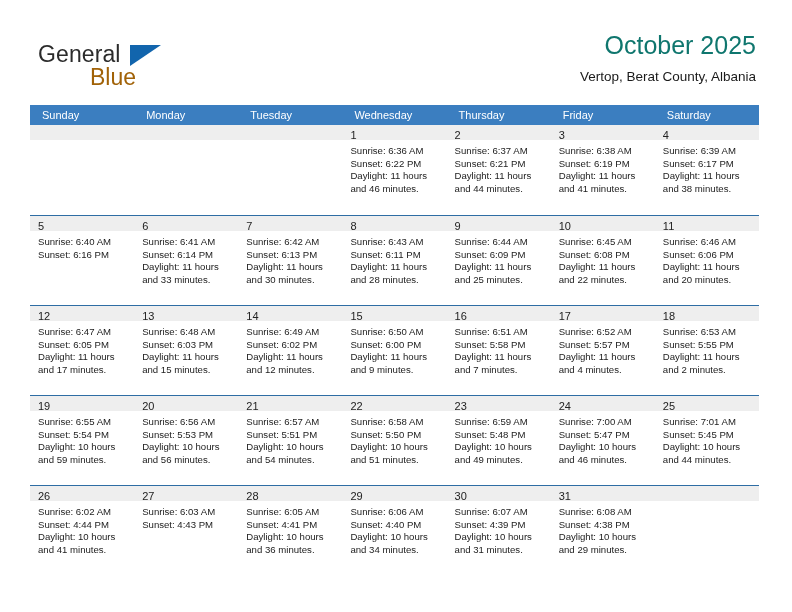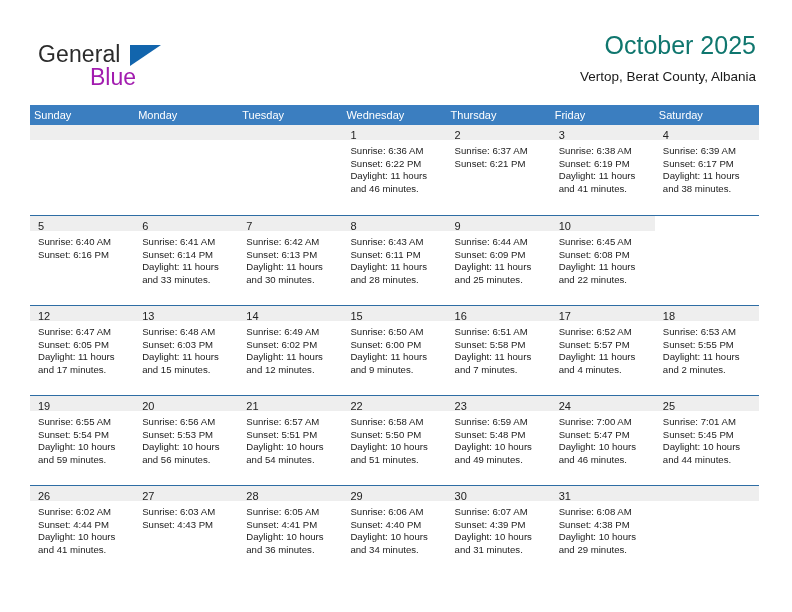--- a/index.html
+++ b/index.html
@@ -44,21 +44,21 @@
     color: #2b2b2b;
     letter-spacing: .1px;
     line-height: 26px;
     font-family: "Liberation Sans", sans-serif;
   }
   .brand-blue {
     position: absolute;
     left: 52px;
     top: 23px;
     font-size: 23px;
-    color: #a21caf;
+    color: #a16207;
     line-height: 26px;
     font-family: "Liberation Sans", sans-serif;
   }
   .brand-tri {
     position: absolute;
     left: 92px;
     top: 4px;
     width: 0;
     height: 0;
     border-left: 31px solid #1265ad;
@@ -100,21 +100,21 @@
     height: 20px;
     background: #3b7ec0;
   }
   .dow {
     flex: 0 0 104.142857px;
     width: 104.142857px;
     box-sizing: border-box;
     color: #ffffff;
     font-size: 11px;
     line-height: 20px;
-    padding-left: 4px;
+    padding-left: 12px;
     white-space: nowrap;
     overflow: hidden;
   }
 
   .week {
     display: flex;
     width: 729px;
     height: 90px;
     border-top: 1.5px solid #2e6da4;
     box-sizing: border-box;
@@ -200,20 +200,21 @@
               <div>Sunrise: 6:36 AM</div>
               <div>Sunset: 6:22 PM</div>
               <div class="dl">Daylight: 11 hours and 46 minutes.</div>
             </div>
           </div>
           <div class="cell">
             <div class="dateband"><span class="daynum">2</span></div>
             <div class="info">
               <div>Sunrise: 6:37 AM</div>
               <div>Sunset: 6:21 PM</div>
+              <div class="dl">Daylight: 11 hours and 44 minutes.</div>
             </div>
           </div>
           <div class="cell">
             <div class="dateband"><span class="daynum">3</span></div>
             <div class="info">
               <div>Sunrise: 6:38 AM</div>
               <div>Sunset: 6:19 PM</div>
               <div class="dl">Daylight: 11 hours and 41 minutes.</div>
             </div>
           </div>
@@ -267,20 +268,28 @@
             </div>
           </div>
           <div class="cell">
             <div class="dateband"><span class="daynum">10</span></div>
             <div class="info">
               <div>Sunrise: 6:45 AM</div>
               <div>Sunset: 6:08 PM</div>
               <div class="dl">Daylight: 11 hours and 22 minutes.</div>
             </div>
           </div>
+          <div class="cell">
+            <div class="dateband"><span class="daynum">11</span></div>
+            <div class="info">
+              <div>Sunrise: 6:46 AM</div>
+              <div>Sunset: 6:06 PM</div>
+              <div class="dl">Daylight: 11 hours and 20 minutes.</div>
+            </div>
+          </div>
         </div>
         <div class="week">
           <div class="cell">
             <div class="dateband"><span class="daynum">12</span></div>
             <div class="info">
               <div>Sunrise: 6:47 AM</div>
               <div>Sunset: 6:05 PM</div>
               <div class="dl">Daylight: 11 hours and 17 minutes.</div>
             </div>
           </div>

